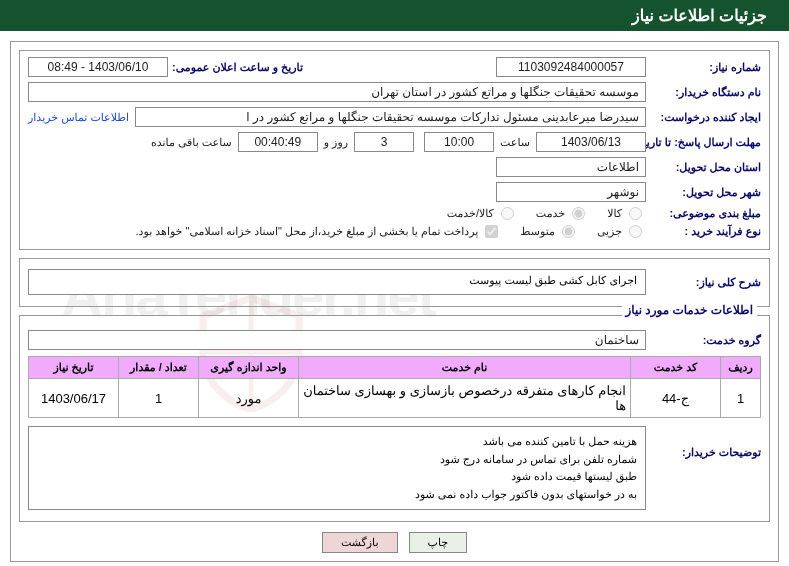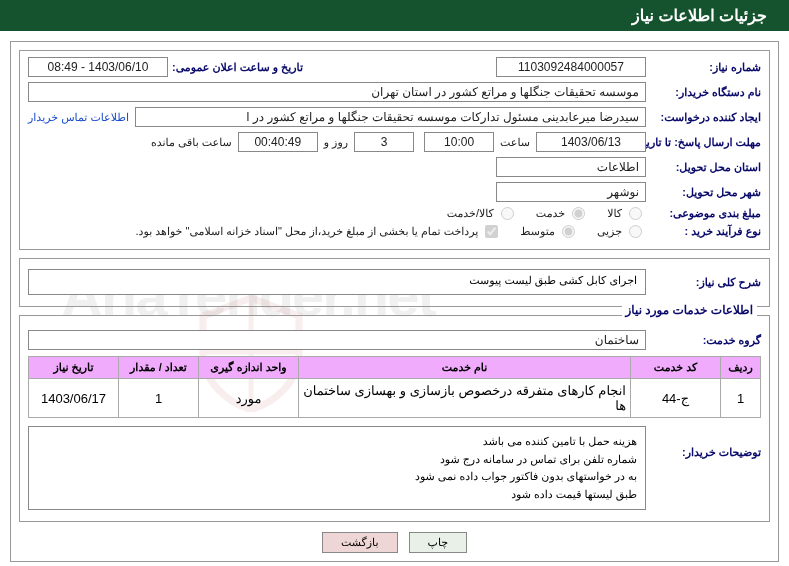--- a/index.html
+++ b/index.html
@@ -258,22 +258,22 @@
           <td>1403/06/17</td>
         </tr>
       </tbody>
     </table>
 
     <div class="row" style="margin-top:8px;align-items:flex-start">
       <div class="label" style="width:115px;padding-top:20px">توضیحات خریدار:</div>
       <div class="notes-box">
         <div>هزینه حمل با تامین کننده می باشد</div>
         <div>شماره تلفن برای تماس در سامانه درج شود</div>
+        <div>طبق لیستها قیمت داده شود</div>
         <div>به در خواستهای بدون فاکتور جواب داده نمی شود</div>
-        <div>طبق لیستها قیمت داده شود</div>
       </div>
     </div>
   </div>
 
   <div class="btn-row">
     <button class="btn">چاپ</button>
     <button class="btn back">بازگشت</button>
   </div>
 
 </div>

